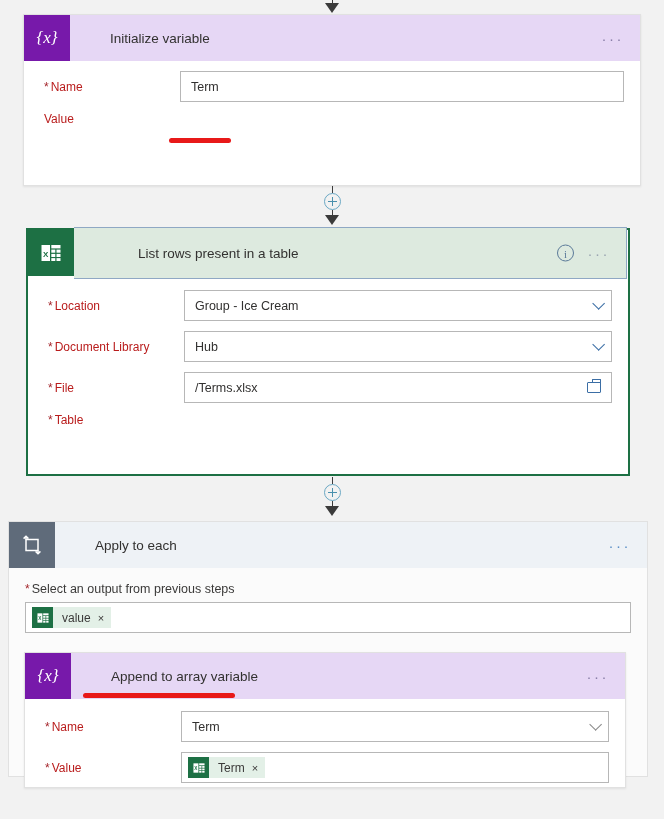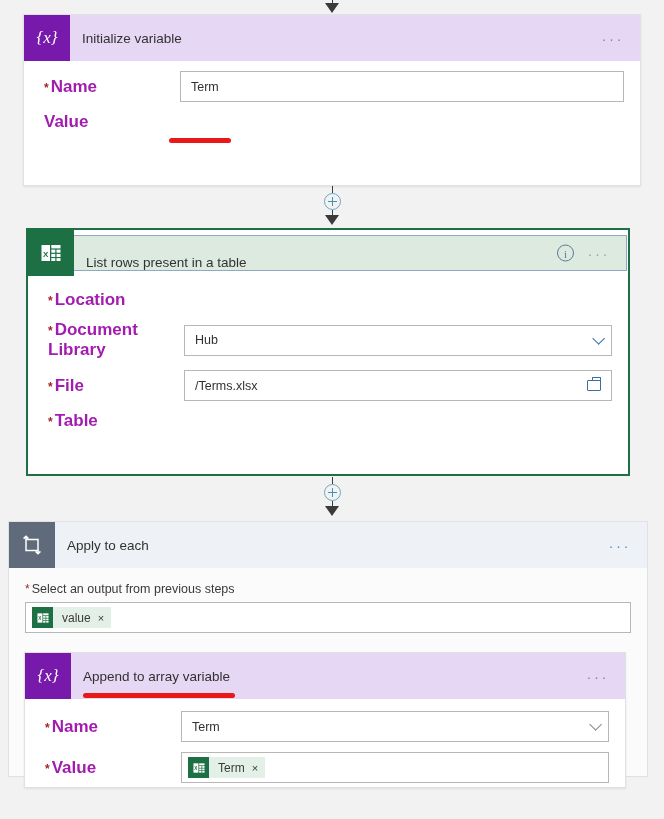--- a/index.html
+++ b/index.html
@@ -69,20 +69,21 @@
     display: flex;
     align-items: center;
     justify-content: center;
   }
   .hdr-title {
     font-size: 13.5px;
     color: #323130;
     padding-left: 12px;
     white-space: nowrap;
     position: relative;
+    margin-left: 28px;
   }
   .ellipsis {
     position: absolute;
     right: 16px; top: 50%;
     transform: translateY(-50%);
     letter-spacing: 2.5px;
     font-size: 15px;
     line-height: 1;
     cursor: pointer;
   }
@@ -101,25 +102,26 @@
   
   .card-green {
     border: 2px solid #1d7044;
     box-shadow: none;
   }
   .hdr-green {
     background: #ddeadf;
     border: 1px solid #8fa8c4;
     border-left: none;
     margin: 1px 1px 1px 0;
-    height: 36px;
+    height: 52px;
     flex: 1;
     display: flex;
-    align-items: flex-end;
-    position: relative;
+    align-items: center;
+    position: relative;
+    padding-left: 24px;
   }
   .icon-green { background: #1d7044; }
   .ellipsis-green { color: #9aa5b1; }
 
   .info-icon {
     position: absolute;
     right: 52px; top: 50%;
     transform: translateY(-50%);
     width: 17px; height: 17px;
     border-radius: 50%;
@@ -136,24 +138,23 @@
   
   .card-body { padding: 10px 16px 16px 16px; }
   .row {
     display: flex;
     align-items: center;
     margin-bottom: 10px;
   }
   .row-label {
     width: 140px;
     flex: 0 0 140px;
-    font-size: 17px;
-    color: #a21caf;
+    font-size: 12px;
+    color: #b91c1c;
     padding-left: 4px;
-    font-weight: bold;
   }
   .req::before {
     content: "*";
     color: #a4262c;
     margin-right: 2px;
     font-size: 12px;
   }
   .field {
     flex: 1;
     height: 31px;
@@ -340,20 +341,24 @@
       <div class="hdr-green">
         <div class="hdr-title">List rows present in a table</div>
         <div class="info-icon">i</div>
         <div class="ellipsis ellipsis-green">···</div>
       </div>
     </div>
     <div class="card-body" style="padding-top:14px;">
 
       <div class="row">
         <div class="row-label req">Location</div>
+        <div class="field">
+          <span>Group - Ice Cream</span>
+          <span class="chev"></span>
+        </div>
       </div>
 
       <div class="row">
         <div class="row-label req">Document Library</div>
         <div class="field">
           <span>Hub</span>
           <span class="chev"></span>
         </div>
       </div>
 

